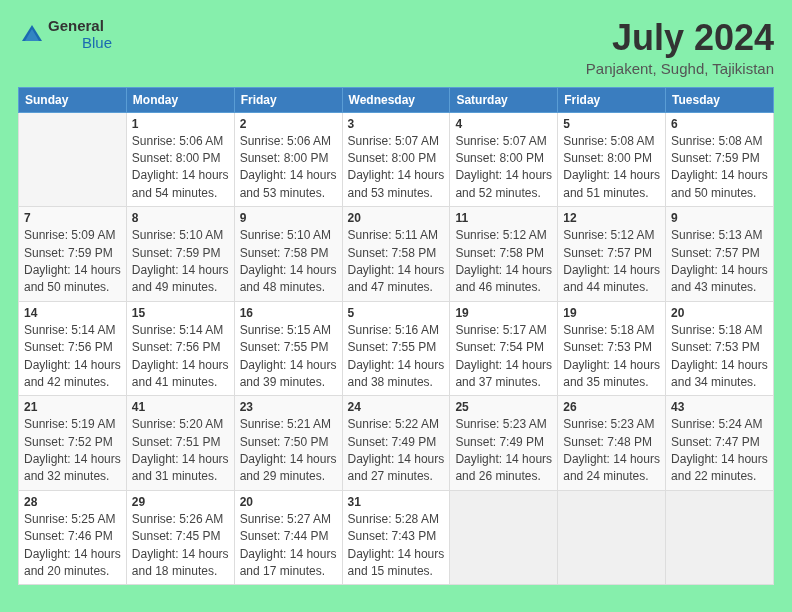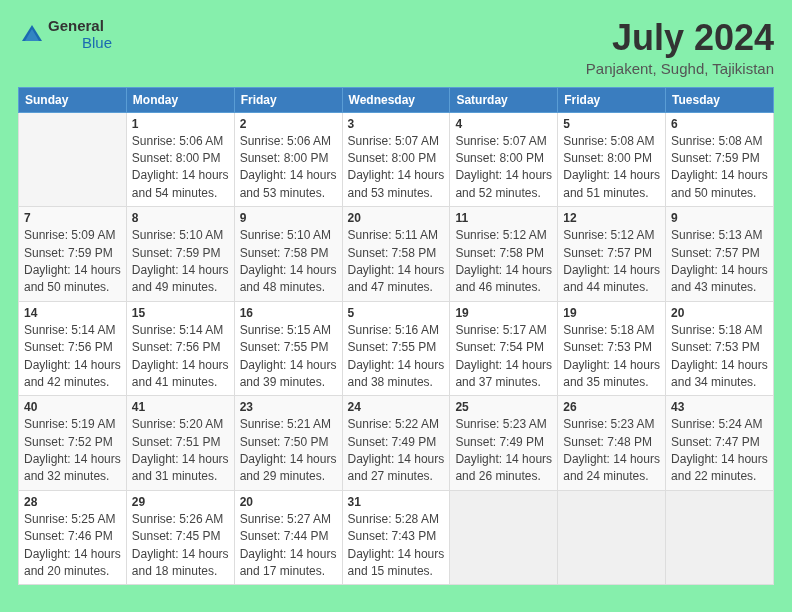--- a/index.html
+++ b/index.html
@@ -223,21 +223,21 @@
             <span class="day-number">19</span>
             <div class="day-info">Sunrise: 5:18 AM<br>Sunset: 7:53 PM<br>Daylight: 14 hours<br>and 35 minutes.</div>
           </td>
           <td>
             <span class="day-number">20</span>
             <div class="day-info">Sunrise: 5:18 AM<br>Sunset: 7:53 PM<br>Daylight: 14 hours<br>and 34 minutes.</div>
           </td>
         </tr>
         <tr>
           <td>
-            <span class="day-number">40</span>
+            <span class="day-number">21</span>
             <div class="day-info">Sunrise: 5:19 AM<br>Sunset: 7:52 PM<br>Daylight: 14 hours<br>and 32 minutes.</div>
           </td>
           <td>
             <span class="day-number">41</span>
             <div class="day-info">Sunrise: 5:20 AM<br>Sunset: 7:51 PM<br>Daylight: 14 hours<br>and 31 minutes.</div>
           </td>
           <td>
             <span class="day-number">23</span>
             <div class="day-info">Sunrise: 5:21 AM<br>Sunset: 7:50 PM<br>Daylight: 14 hours<br>and 29 minutes.</div>
           </td>

